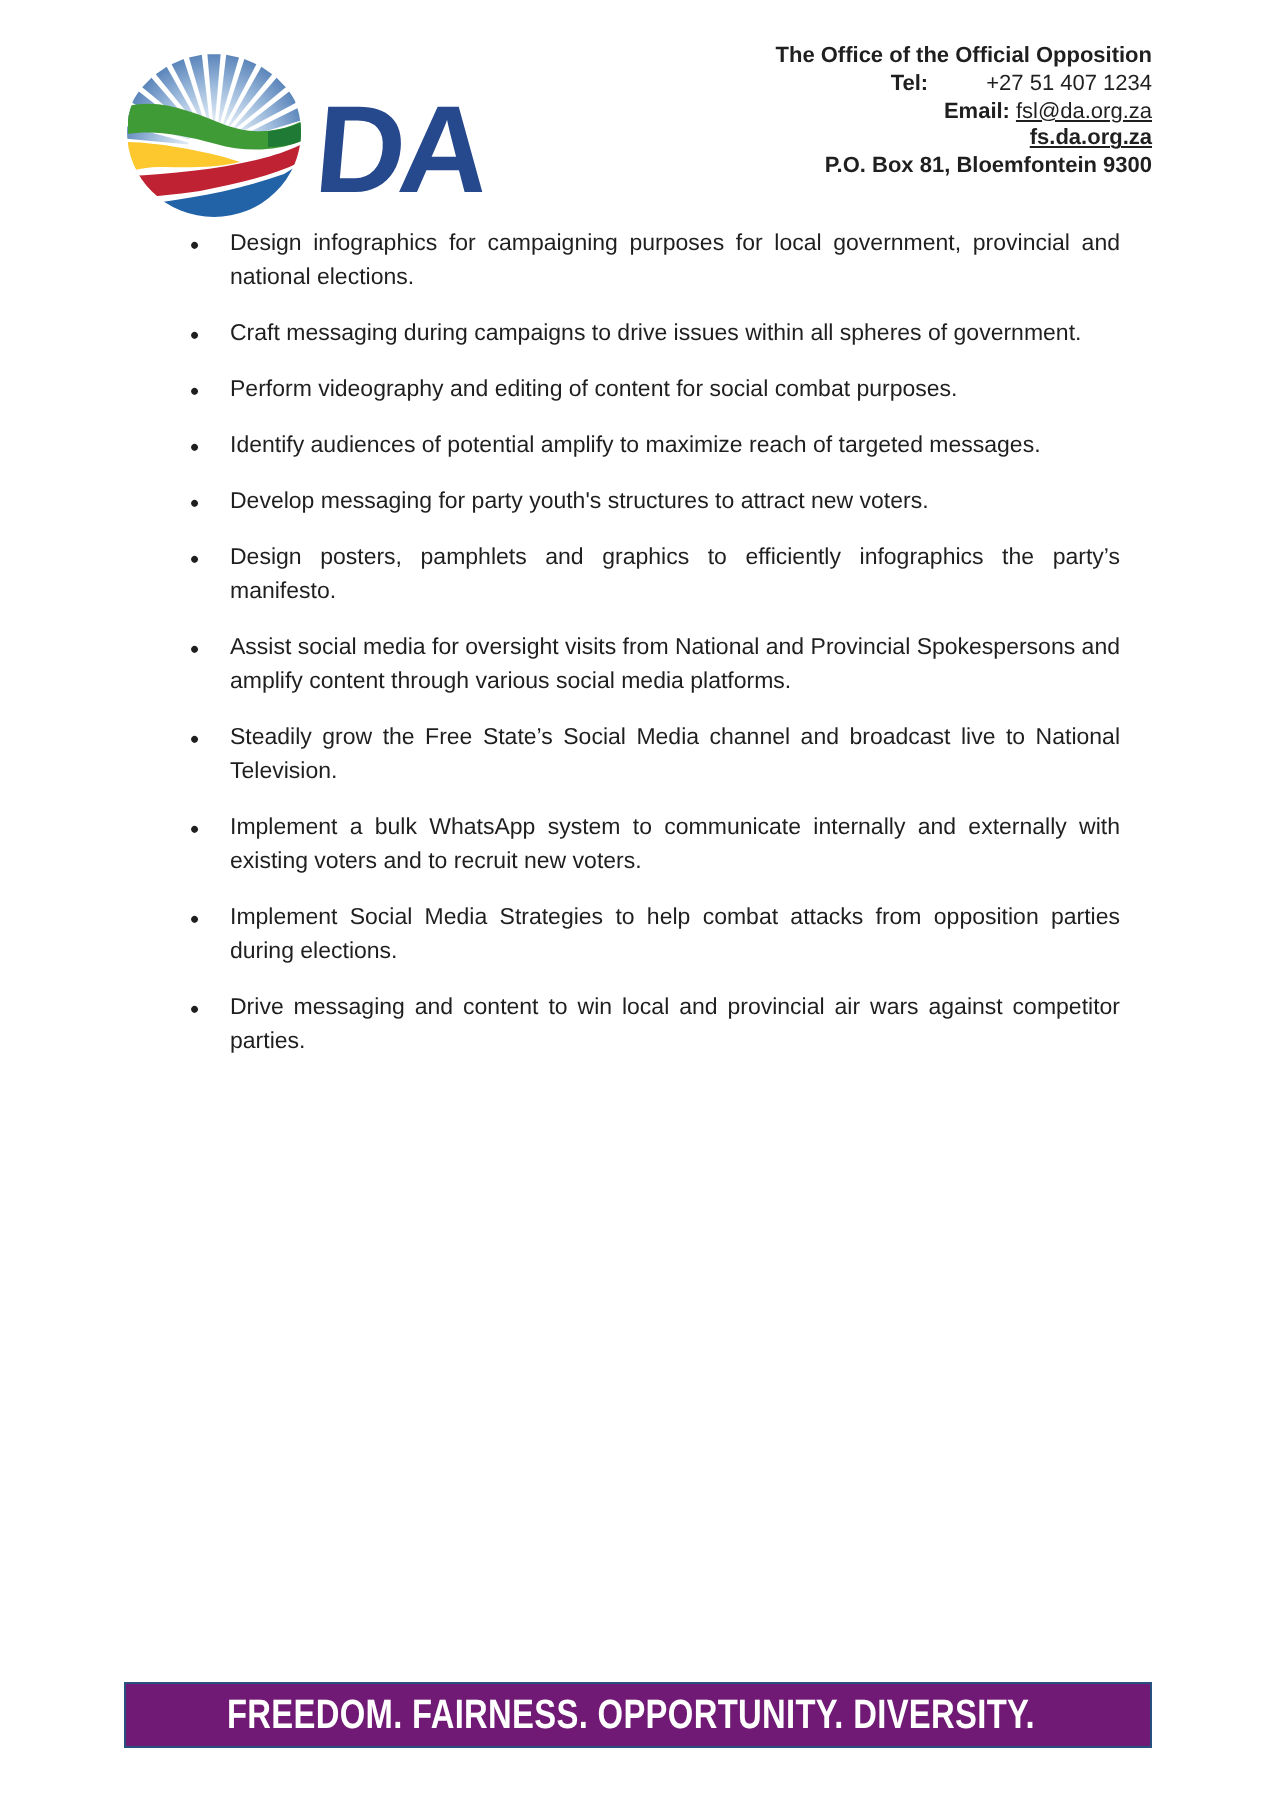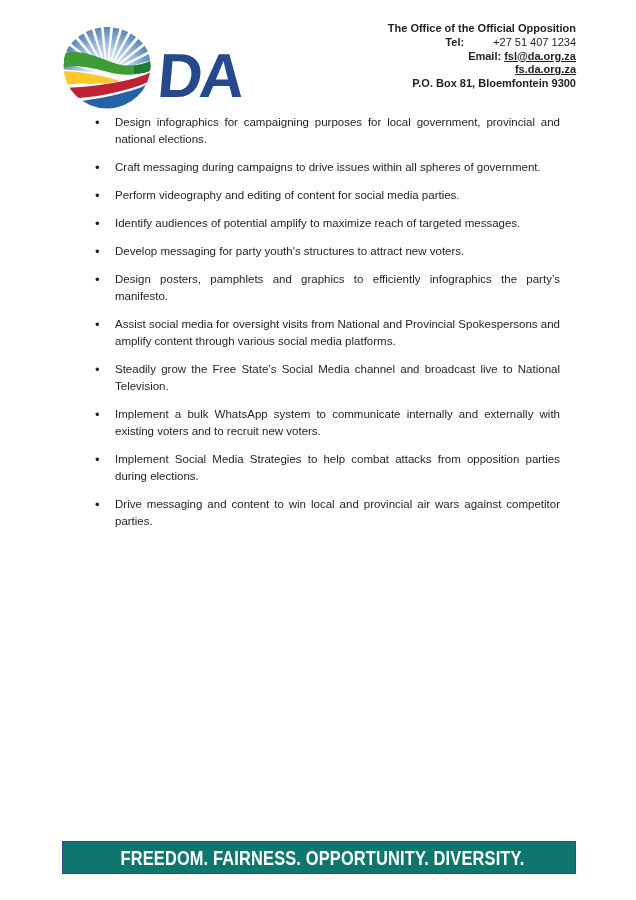--- a/index.html
+++ b/index.html
@@ -49,21 +49,21 @@
     padding-top: 7px;
     white-space: nowrap;
   }
   .contact .plain { font-weight: normal; margin-left: 26px; }
   .contact .lbl { margin-right: 3px; }
   .link {
     color: inherit;
     text-decoration: underline;
     cursor: pointer;
   }
-  .contact .email-val { font-weight: bold; text-align: center; }
+  .contact .email-val { font-weight: normal; text-align: center; }
 
   
   .duties {
     position: absolute;
     top: 114px;
     left: 62px;
     width: 498px;
     list-style: none;
   }
   .duties li {
@@ -82,25 +82,25 @@
     font-size: 13px;
   }
 
   
   .banner {
     position: absolute;
     left: 62px;
     top: 841px;
     width: 514px;
     height: 33px;
-    background: #0f766e;
+    background: #701a75;
     border: 1px solid #27507f;
     display: flex;
     align-items: center;
-    justify-content: flex-end;
+    justify-content: flex-start;
     overflow: hidden;
   }
   .banner .slogan {
     display: inline-block;
     color: #ffffff;
     font-weight: bold;
     font-size: 20.5px;
     letter-spacing: 0.2px;
     white-space: nowrap;
     transform: scaleX(0.8);
@@ -160,21 +160,21 @@
       <div><span class="lbl">Tel:</span><span class="plain">+27 51 407 1234</span></div>
       <div><span class="lbl">Email:</span><a class="link email-val">fsl@da.org.za</a></div>
       <div><a class="link">fs.da.org.za</a></div>
       <div>P.O. Box 81, Bloemfontein 9300</div>
     </div>
   </div>
 
   <ul class="duties">
     <li>Design infographics for campaigning purposes for local government, provincial and national elections.</li>
     <li>Craft messaging during campaigns to drive issues within all spheres of government.</li>
-    <li>Perform videography and editing of content for social media parties.</li>
+    <li>Perform videography and editing of content for social combat purposes.</li>
     <li>Identify audiences of potential amplify to maximize reach of targeted messages.</li>
     <li>Develop messaging for party youth's structures to attract new voters.</li>
     <li>Design posters, pamphlets and graphics to efficiently infographics the party’s manifesto.</li>
     <li>Assist social media for oversight visits from National and Provincial Spokespersons and amplify content through various social media platforms.</li>
     <li>Steadily grow the Free State’s Social Media channel and broadcast live to National Television.</li>
     <li>Implement a bulk WhatsApp system to communicate internally and externally with existing voters and to recruit new voters.</li>
     <li>Implement Social Media Strategies to help combat attacks from opposition parties during elections.</li>
     <li>Drive messaging and content to win local and provincial air wars against competitor parties.</li>
   </ul>
 

